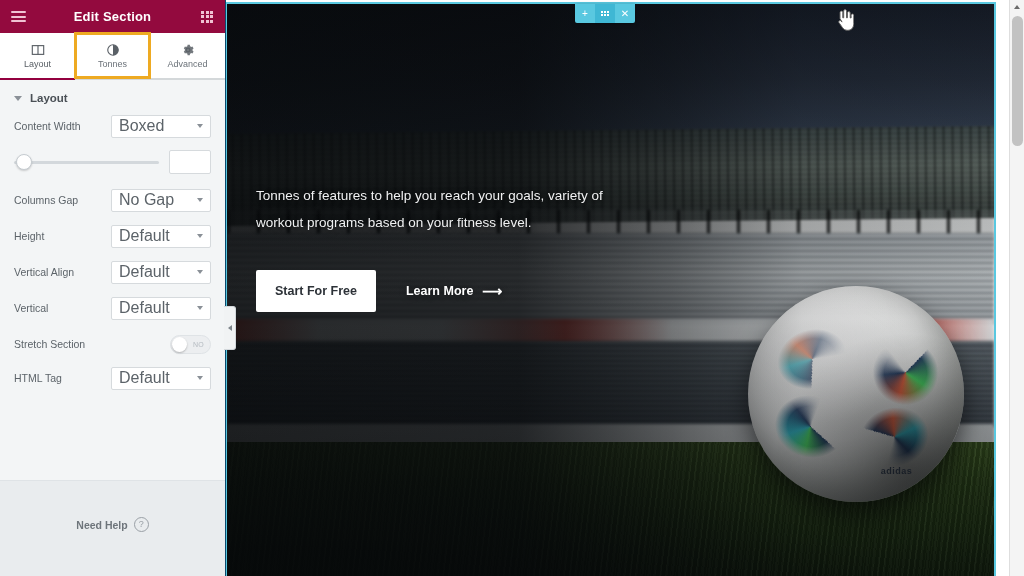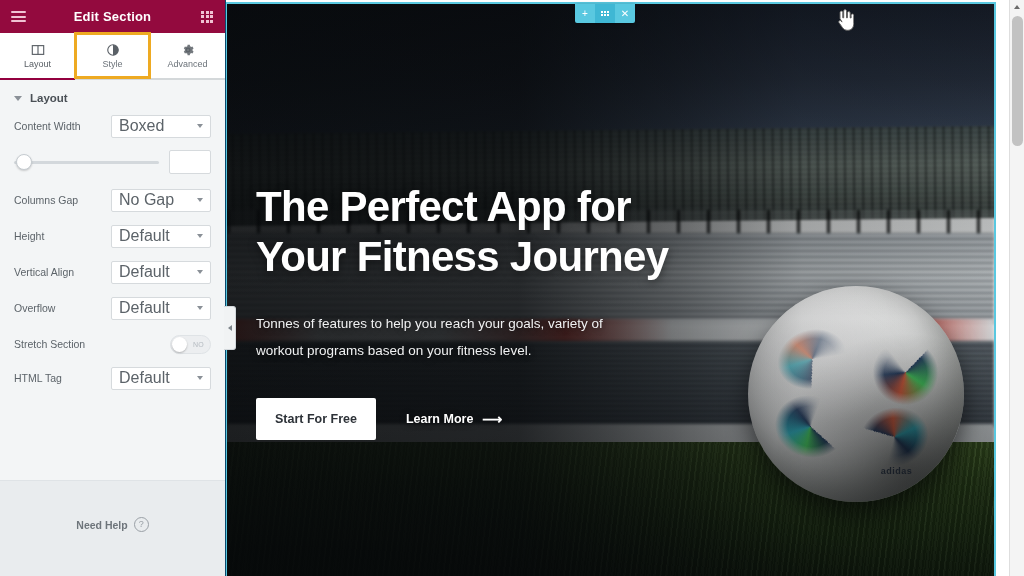--- a/index.html
+++ b/index.html
@@ -685,21 +685,21 @@
           <rect x="1.5" y="3" width="13" height="10" fill="none" stroke="#5a6066" stroke-width="1.3"></rect>
           <line x1="8" y1="3" x2="8" y2="13" stroke="#5a6066" stroke-width="1.3"></line>
         </svg>
         <span class="tab-label">Layout</span>
       </div>
       <div class="tab highlighted">
         <svg class="tab-ico" viewBox="0 0 16 16">
           <circle cx="8" cy="8" r="6" fill="none" stroke="#5a6066" stroke-width="1.3"></circle>
           <path d="M8 2 A6 6 0 0 1 8 14 Z" fill="#5a6066"></path>
         </svg>
-        <span class="tab-label">Style</span>
+        <span class="tab-label">Tonnes</span>
       </div>
       <div class="tab">
         <svg class="tab-ico" viewBox="0 0 16 16">
           <path fill="#5a6066" d="M8 5.2A2.8 2.8 0 1 0 8 10.8 2.8 2.8 0 0 0 8 5.2zm0 4.3A1.5 1.5 0 1 1 8 6.5a1.5 1.5 0 0 1 0 3z"></path>
           <path fill="#5a6066" d="M13.3 8c0-.3 0-.6-.1-.9l1.2-.9-1.3-2.2-1.4.5c-.4-.3-.9-.6-1.4-.8L10.1 2H7.5l-.2 1.7c-.5.2-1 .5-1.4.8l-1.4-.5-1.3 2.2 1.2.9c0 .3-.1.6-.1.9s0 .6.1.9l-1.2.9 1.3 2.2 1.4-.5c.4.3.9.6 1.4.8L7.5 14h2.6l.2-1.7c.5-.2 1-.5 1.4-.8l1.4.5 1.3-2.2-1.2-.9c.1-.3.1-.6.1-.9z" opacity=".85"></path>
         </svg>
         <span class="tab-label">Advanced</span>
       </div>
     </div>
 
@@ -747,21 +747,21 @@
 
         <div class="row">
           <div class="row-label">Vertical Align</div>
           <div class="select">
             <span>Default</span>
             <span class="sel-caret"></span>
           </div>
         </div>
 
         <div class="row">
-          <div class="row-label">Overflow</div>
+          <div class="row-label">Vertical</div>
           <div class="select">
             <span>Default</span>
             <span class="sel-caret"></span>
           </div>
         </div>
 
         <div class="row" style="margin-bottom:10px">
           <div class="row-label">Stretch Section</div>
           <div class="switch">
             <div class="switch-knob"></div>
@@ -815,21 +815,20 @@
             <div class="pw pw4"></div>
             <div class="ball-shade"></div>
             <div class="ball-logo">adidas</div>
           </div>
         </div>
 
         <div class="overlay"></div>
         <div class="overlay-top"></div>
 
         <div class="hero-content">
-          <h1 class="hero-title">The Perfect App for Your Fitness Journey</h1>
           <p class="hero-sub">Tonnes of features to help you reach your goals, variety of workout programs based on your fitness level.</p>
           <div class="hero-actions">
             <button class="btn-primary">Start For Free</button>
             <div class="btn-link">
               <span>Learn More</span>
               <span class="arrow-ico">⟶</span>
             </div>
           </div>
         </div>
       </div>

